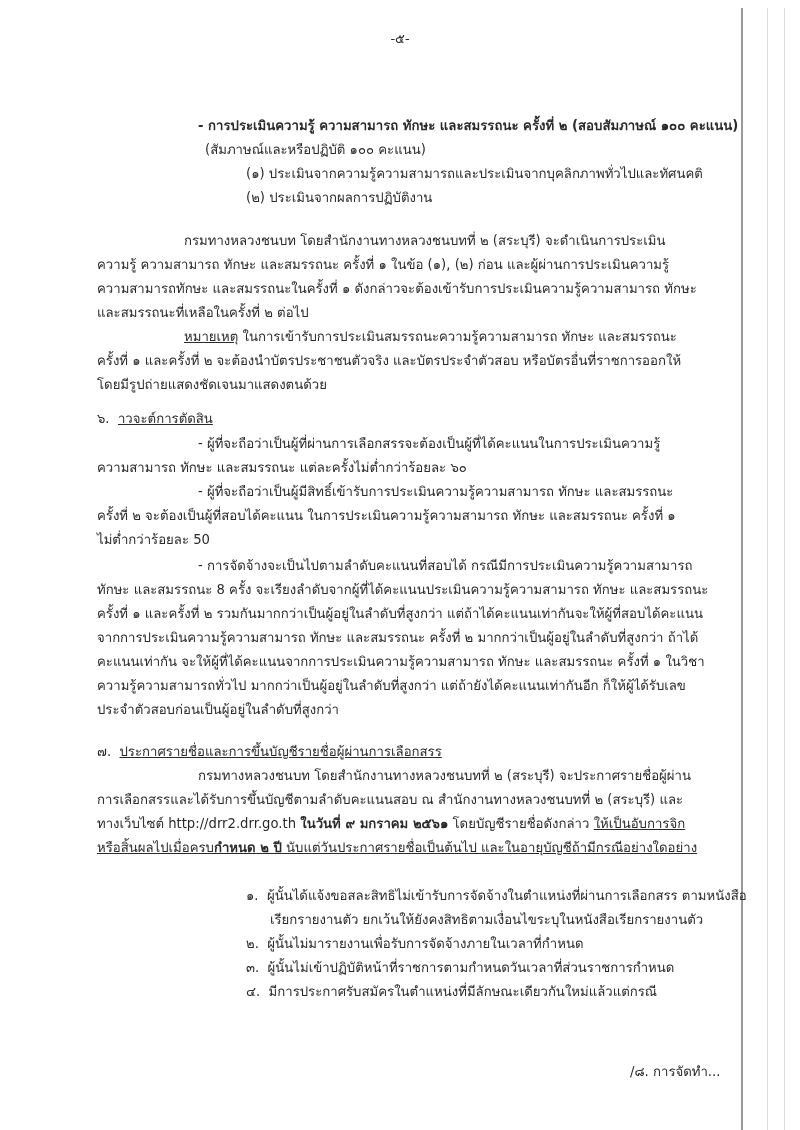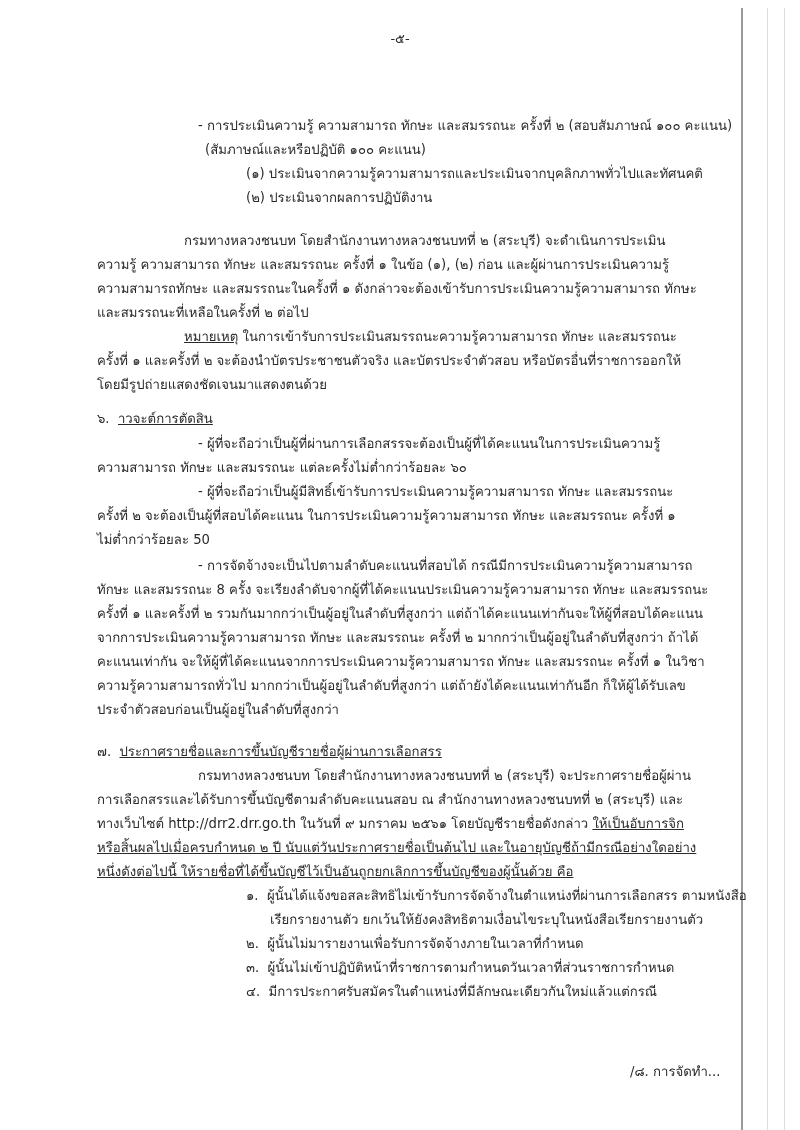--- a/index.html
+++ b/index.html
@@ -4,22 +4,22 @@
 <style>
   html, body { margin: 0; padding: 0; }
   body {
     width: 800px; height: 1130px; background: #ffffff; position: relative; overflow: hidden;
     font-family: "DejaVu Sans", "Liberation Sans", sans-serif; color: #2a2a2a;
   }
   .page { position: absolute; left: 0; top: 0; width: 800px; height: 1130px; }
   .vline { position: absolute; top: 8px; bottom: 0; width: 2px; background: #9a9a9a; }
   .vline.faint { width: 1px; background: #dcdcdc; }
   .line { position: absolute; font-size: 13.2px; line-height: 18px; white-space: nowrap; }
-  .b { font-weight: normal; }
-  .u { text-decoration: underline; }
+  .b { font-weight: bold; }
+  .u { text-decoration: underline; margin-top: 14px; }
   .pnum { position: absolute; top: 28px; left: 0; width: 800px; text-align: center; font-size: 13px; }
 </style>
 </head>
 <body>
 
 <div class="page">
   <div class="vline" style="left:741px"></div>
   <div class="vline faint" style="left:767px"></div>
   <div class="vline faint" style="left:784px"></div>
 
@@ -61,21 +61,20 @@
     <span>๗.</span>&nbsp;&nbsp;<span class="u">ประกาศรายชื่อและการขึ้นบัญชีรายชื่อผู้ผ่านการเลือกสรร</span>
   </div>
   <div class="line" style="left:198px;top:767px">กรมทางหลวงชนบท  โดยสำนักงานทางหลวงชนบทที่  ๒  (สระบุรี)  จะประกาศรายชื่อผู้ผ่าน</div>
   <div class="line" style="left:97px;top:791px">การเลือกสรรและได้รับการขึ้นบัญชีตามลำดับคะแนนสอบ ณ  สำนักงานทางหลวงชนบทที่ ๒ (สระบุรี) และ</div>
   <div class="line" style="left:97px;top:815px">
     <span>ทางเว็บไซต์   http://drr2.drr.go.th  </span><span class="b">ในวันที่ ๙  มกราคม  ๒๕๖๑</span><span>  โดยบัญชีรายชื่อดังกล่าว </span><span class="u">ให้เป็นอับการจิก</span>
   </div>
   <div class="line" style="left:97px;top:839px">
     <span class="u">หรือสิ้นผลไปเมื่อครบ</span><span class="u b">กำหนด ๒ ปี</span><span class="u"> นับแต่วันประกาศรายชื่อเป็นต้นไป  และในอายุบัญชีถ้ามีกรณีอย่างใดอย่าง</span>
   </div>
-  <div class="line u" style="left:97px;top:863px">หนึ่งดังต่อไปนี้ ให้รายชื่อที่ได้ขึ้นบัญชีไว้เป็นอันถูกยกเลิกการขึ้นบัญชีของผู้นั้นด้วย  คือ</div>
 
   <div class="line" style="left:246px;top:887px">
     <span>๑.</span>&nbsp;&nbsp;<span>ผู้นั้นได้แจ้งขอสละสิทธิไม่เข้ารับการจัดจ้างในตำแหน่งที่ผ่านการเลือกสรร  ตามหนังสือ</span>
   </div>
   <div class="line" style="left:270px;top:911px">เรียกรายงานตัว ยกเว้นให้ยังคงสิทธิตามเงื่อนไขระบุในหนังสือเรียกรายงานตัว</div>
   <div class="line" style="left:246px;top:935px">
     <span>๒.</span>&nbsp;&nbsp;<span>ผู้นั้นไม่มารายงานเพื่อรับการจัดจ้างภายในเวลาที่กำหนด</span>
   </div>
   <div class="line" style="left:246px;top:959px">
     <span>๓.</span>&nbsp;&nbsp;<span>ผู้นั้นไม่เข้าปฏิบัติหน้าที่ราชการตามกำหนดวันเวลาที่ส่วนราชการกำหนด</span>

